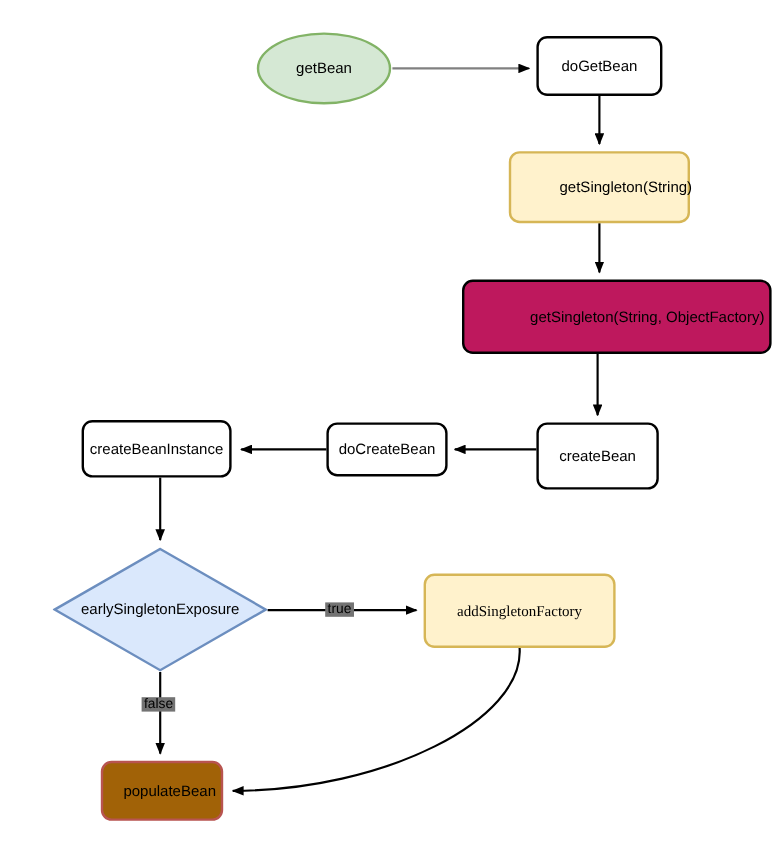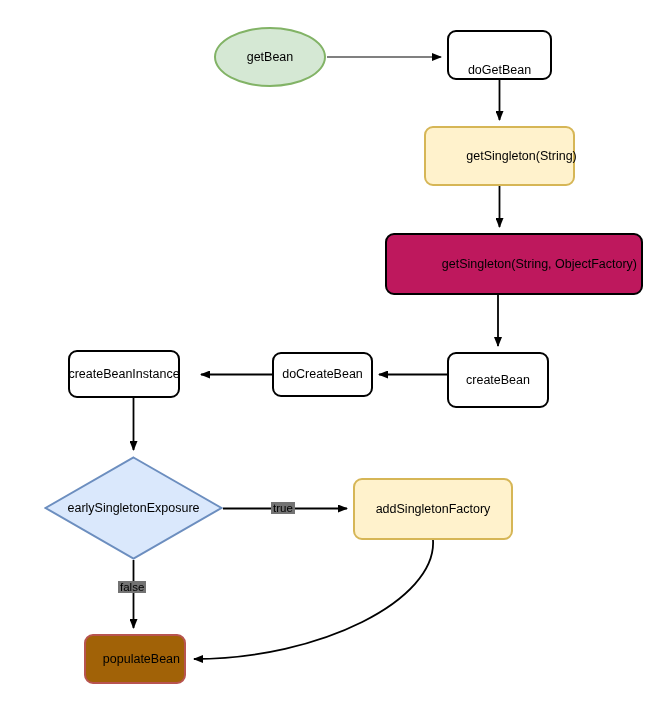--- a/index.html
+++ b/index.html
@@ -93,45 +93,45 @@
         <path d="M 223 508.5 L 347 508.5" fill="none" stroke="#000000" stroke-width="1.8" marker-end="url(#arrow-black)"></path>
         <path d="M 133.5 560 L 133.5 628" fill="none" stroke="#000000" stroke-width="1.8" marker-end="url(#arrow-black)"></path>
         <path d="M 433 540 C 437 600 320 659 194 659" fill="none" stroke="#000000" stroke-width="1.8" marker-end="url(#arrow-black)"></path>
       </g>
   </svg>
 
   <div id="node-layer">
       <div class="node shape-ellipse" style="left: 214px; top: 27px; width: 112px; height: 60px; background: rgb(213, 232, 212); border: 2px solid rgb(130, 179, 102);">
         <span class="node-label">getBean</span>
       </div>
-      <div class="node shape-rect" style="left: 447px; top: 30px; width: 105px; height: 50px; background: rgb(255, 255, 255); border: 2.5px solid rgb(0, 0, 0); align-items: flex-end;">
+      <div class="node shape-rect" style="left: 447px; top: 30px; width: 105px; height: 50px; background: rgb(255, 255, 255); border: 2.5px solid rgb(0, 0, 0);">
         <span class="node-label">doGetBean</span>
       </div>
       <div class="node shape-rect" style="left: 424px; top: 126px; width: 151px; height: 60px; background: rgb(255, 242, 204); border: 2.5px solid rgb(214, 182, 86); padding-left: 44px;">
         <span class="node-label">getSingleton(String)</span>
       </div>
       <div class="node shape-rect" style="left: 385px; top: 233px; width: 258px; height: 62px; background: #be185d; border: 2.5px solid rgb(0, 0, 0); justify-content: flex-end;">
         <span class="node-label">getSingleton(String, ObjectFactory)</span>
       </div>
       <div class="node shape-rect" style="left: 447px; top: 352px; width: 102px; height: 56px; background: rgb(255, 255, 255); border: 2.5px solid rgb(0, 0, 0);">
         <span class="node-label">createBean</span>
       </div>
       <div class="node shape-rect" style="left: 272px; top: 352px; width: 101px; height: 45px; background: rgb(255, 255, 255); border: 2.5px solid rgb(0, 0, 0);">
         <span class="node-label">doCreateBean</span>
       </div>
-      <div class="node shape-rect" style="left: 68px; top: 350px; width: 112px; height: 48px; background: rgb(255, 255, 255); border: 2.5px solid rgb(0, 0, 0);">
+      <div class="node shape-rect" style="left: 68px; top: 350px; width: 125px; height: 48px; background: rgb(255, 255, 255); border: 2.5px solid rgb(0, 0, 0);">
         <span class="node-label">createBeanInstance</span>
       </div>
       <div class="node shape-diamond" style="left: 44px; top: 456px; width: 179px; height: 104px;">
         <svg class="diamond-svg" viewBox="0 0 179 104" preserveAspectRatio="none">
           <polygon points="89.5,1.5 177.5,52 89.5,102.5 1.5,52" fill="#dae8fc" stroke="#6c8ebf" stroke-width="2"></polygon>
         </svg>
         <span class="node-label">earlySingletonExposure</span>
       </div>
-      <div class="node shape-rect" style="left: 353px; top: 478px; width: 160px; height: 62px; background: rgb(255, 242, 204); border: 2.5px solid rgb(214, 182, 86);">
+      <div class="node shape-rect" style="left: 353px; top: 478px; width: 160px; height: 62px; background: rgb(255, 242, 204); border: 2.5px solid rgb(214, 182, 86); font-family: Liberation Serif, serif;">
         <span class="node-label">addSingletonFactory</span>
       </div>
       <div class="node shape-rect" style="left: 84px; top: 634px; width: 102px; height: 50px; background: #a16207; border: 2.5px solid rgb(184, 84, 80); justify-content: flex-end;">
         <span class="node-label">populateBean</span>
       </div>
     </div>
   <div id="edge-label-layer">
       <div class="edge-label" style="left: 271px; top: 502px;">true</div>
       <div class="edge-label" style="left: 118px; top: 581px;">false</div>
     </div>

